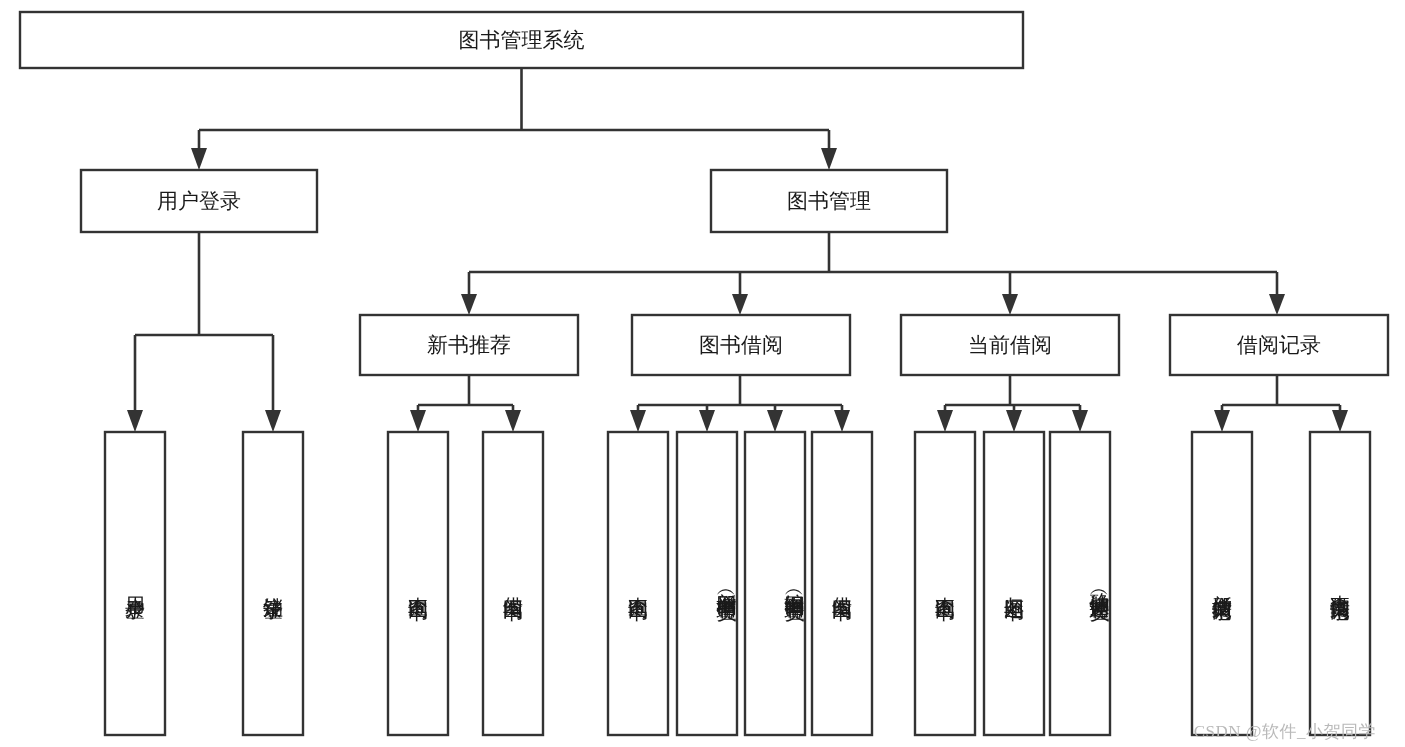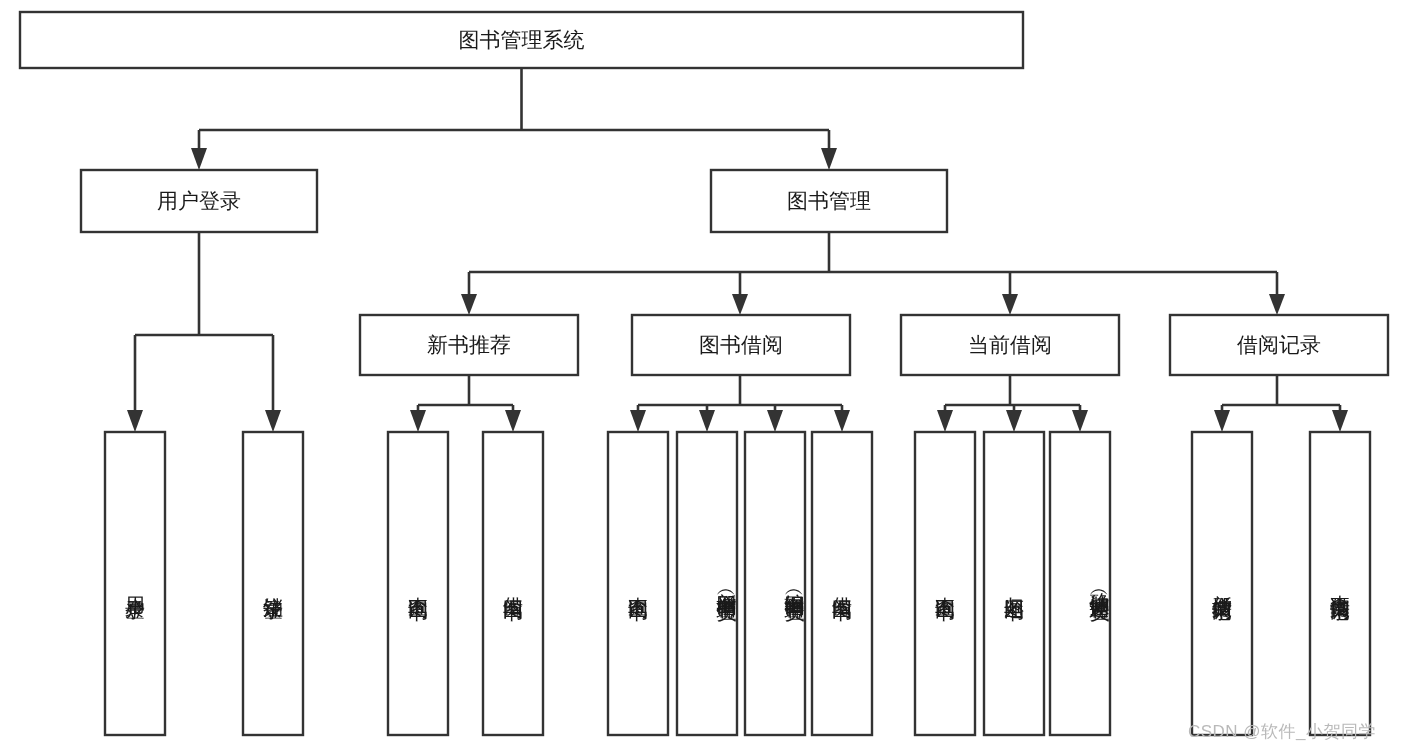--- a/index.html
+++ b/index.html
@@ -62,21 +62,21 @@
     line-height: 1.06;
     color: #1a1a1a;
     letter-spacing: 1.5px;
     white-space: nowrap;
     pointer-events: none;
   }
   .watermark {
     position: absolute;
     right: 8px;
     bottom: 4px;
-    font-family: Liberation Sans, sans-serif;
+    font-family: Liberation Serif, serif;
     font-size: 17px;
     color: #b9b9b9;
     letter-spacing: 0.5px;
     white-space: nowrap;
     text-align: right;
   }
 </style>
 </head>
 <body>
 

